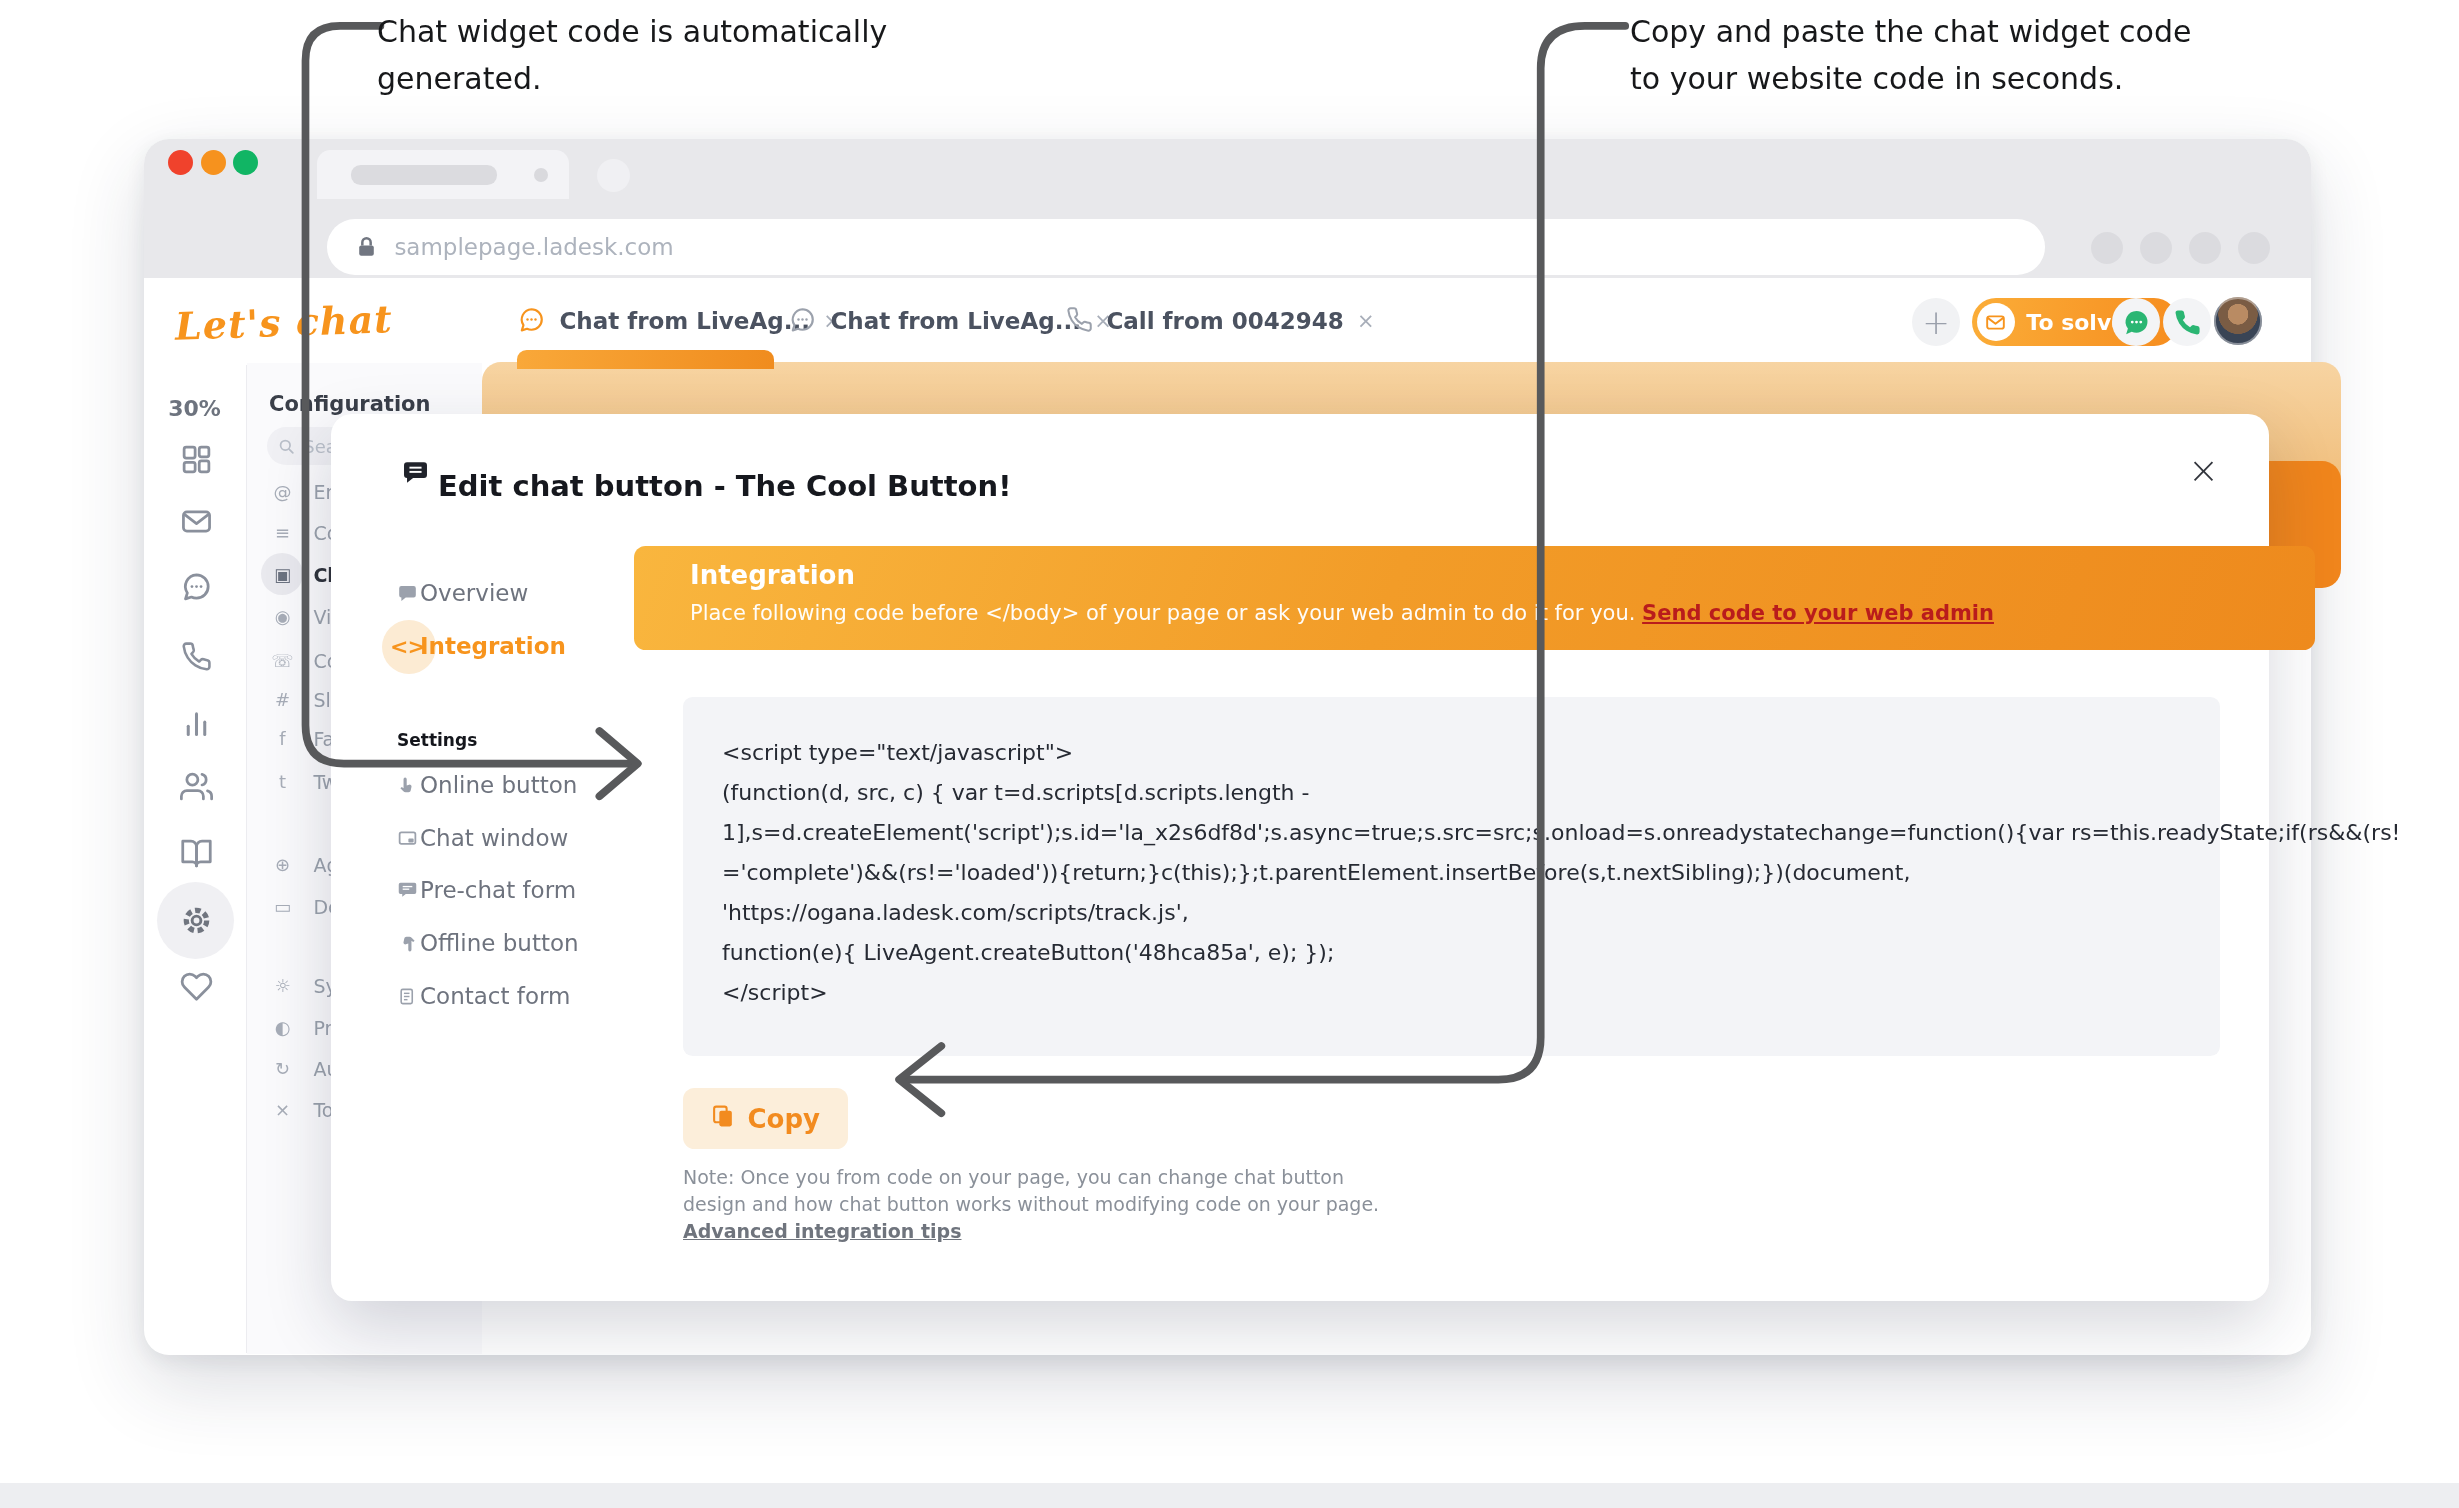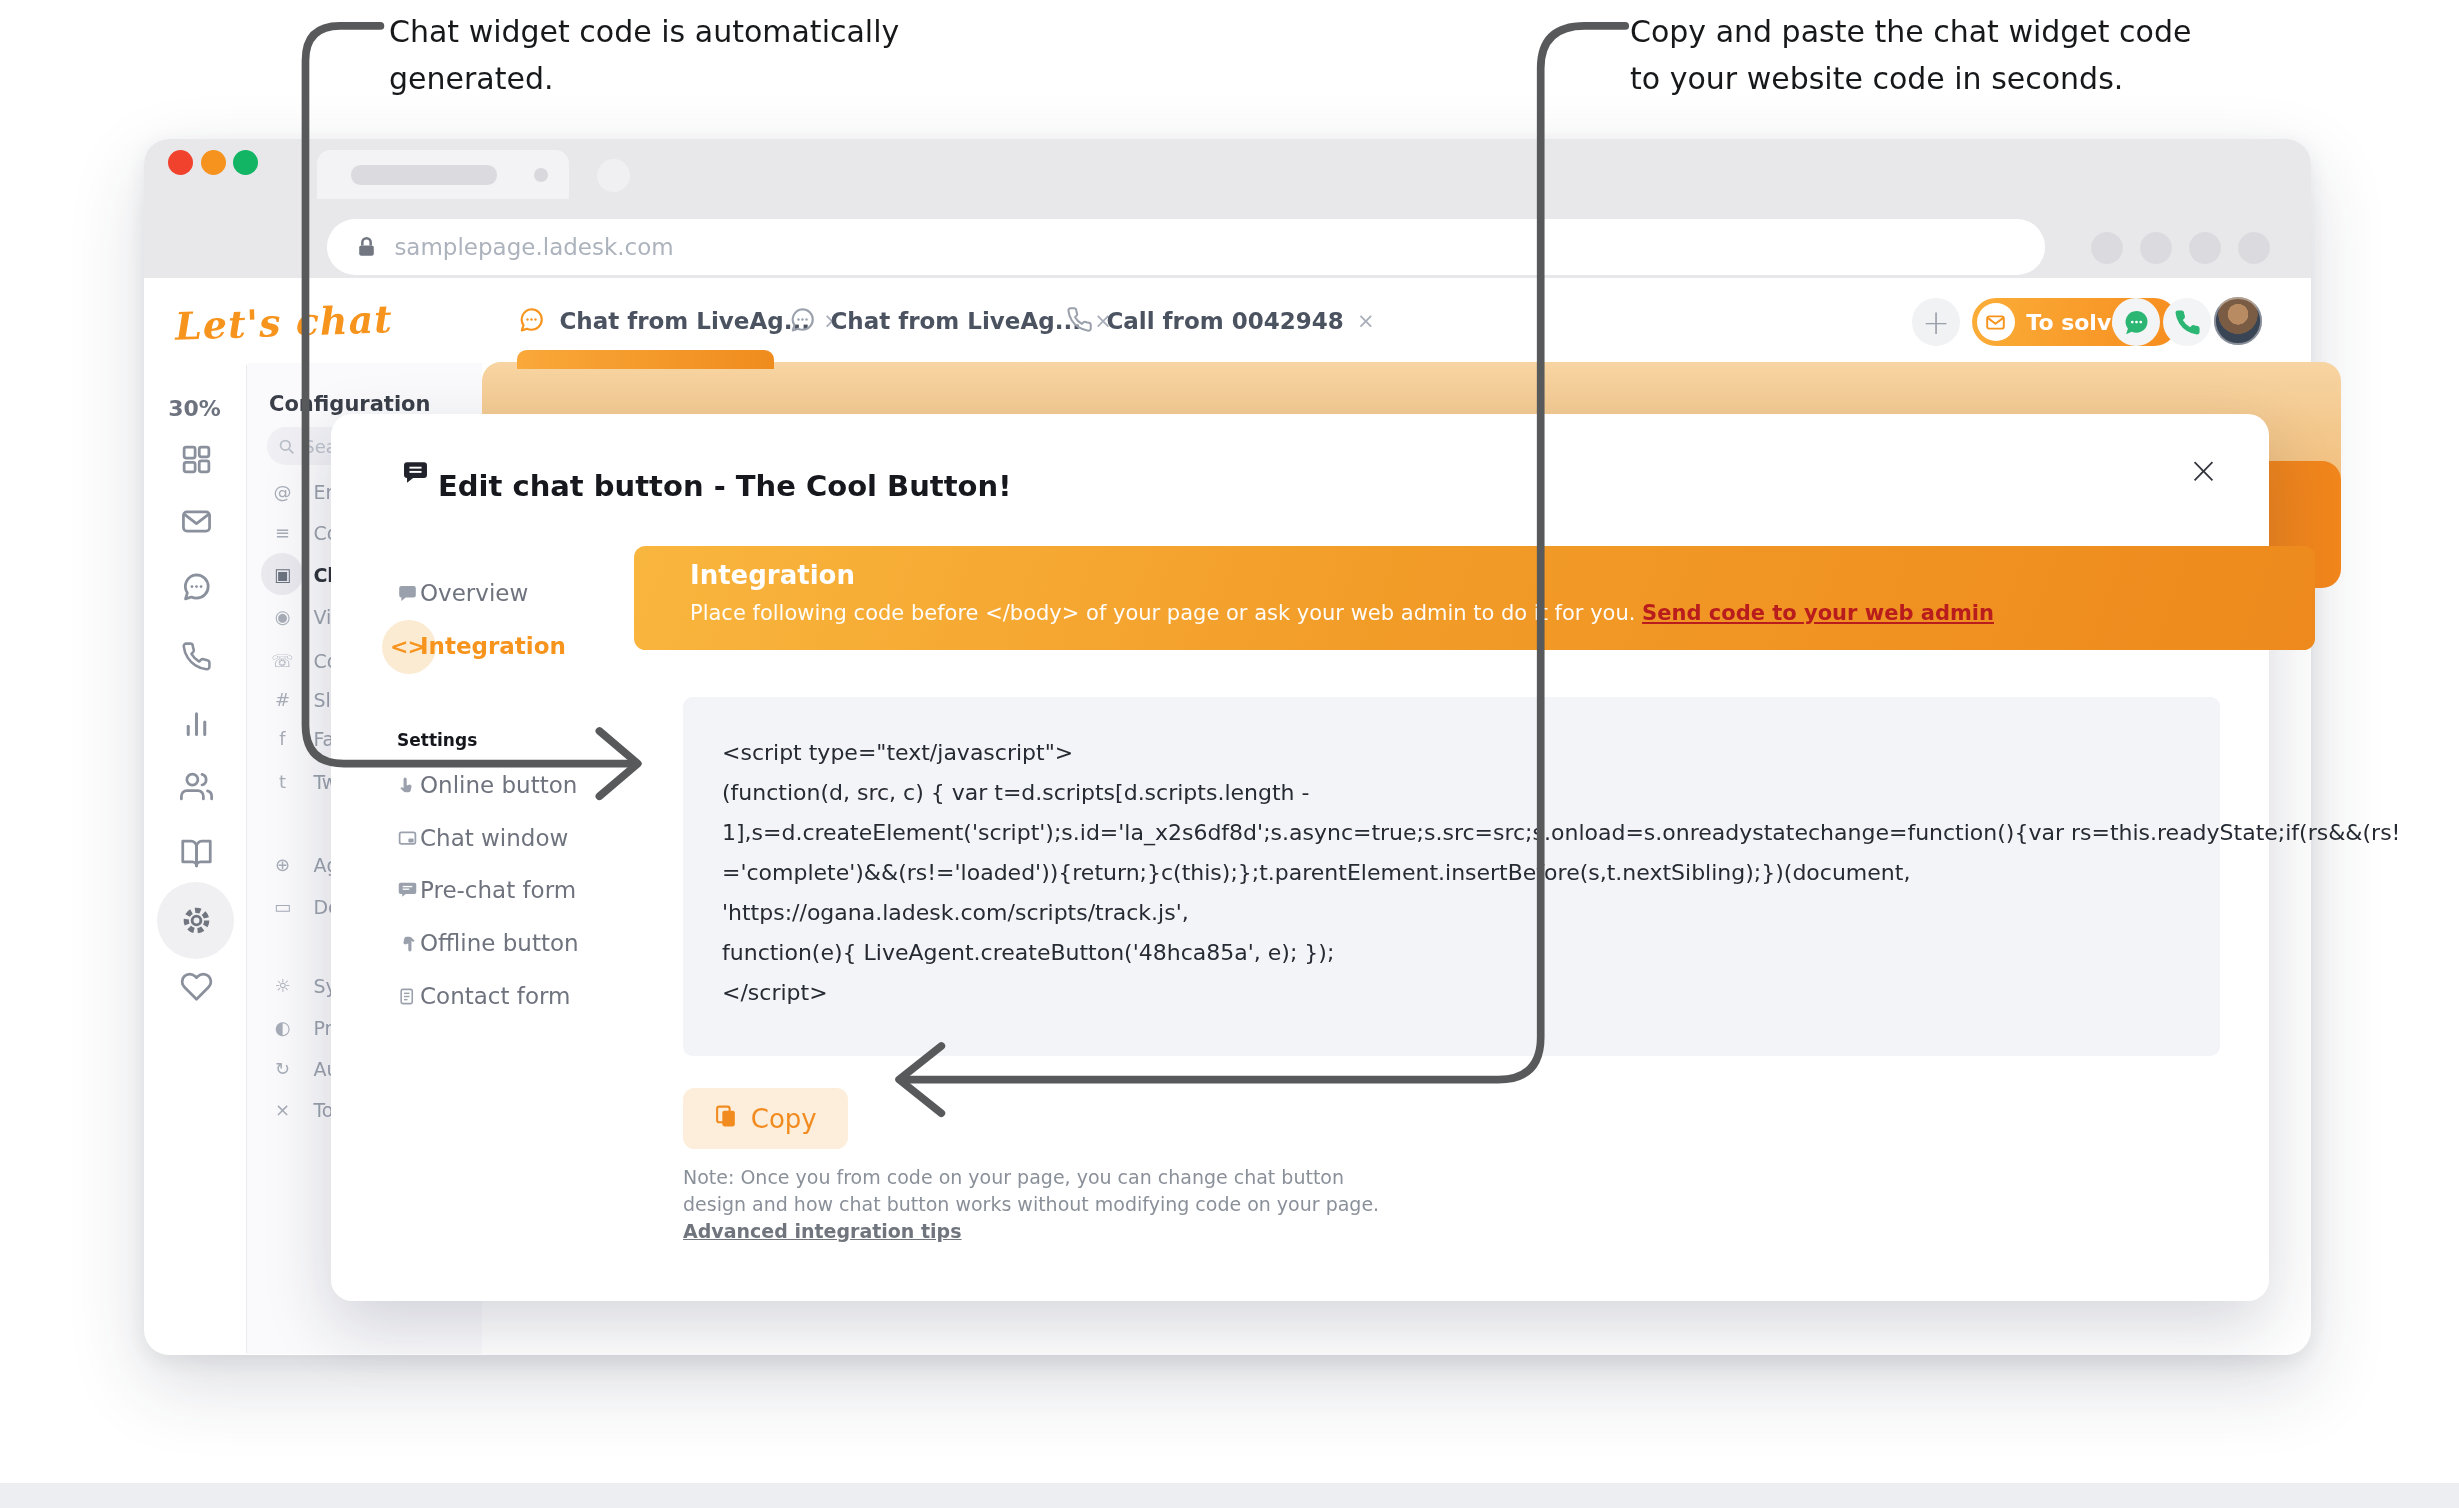--- a/index.html
+++ b/index.html
@@ -1,21 +1,21 @@
 <!DOCTYPE html>
 <html><head>
 <meta charset="utf-8">
 <style>
   html,body{margin:0;padding:0;background:#fff;}
   .stage{position:relative;width:2459px;height:1508px;background:#ffffff;overflow:hidden;
          font-family:"DejaVu Sans","Liberation Sans",sans-serif;}
 
   
   .ann{position:absolute;font-size:30px;line-height:47px;color:#17181a;font-weight:500;z-index:60;}
-  .ann-left{left:389px;top:7.7px;}
+  .ann-left{left:377px;top:7.7px;}
   .ann-right{left:1630px;top:7.7px;}
   .arrow-svg{position:absolute;left:0;top:0;z-index:55;pointer-events:none;}
 
   
   .browser{position:absolute;left:144px;top:139px;width:2167px;height:1216px;background:#fff;
            border-radius:25px;box-shadow:0 29px 77px rgba(40,45,70,.16),0 5.8px 19px rgba(40,45,70,.08);z-index:1;}
   .chrome{position:absolute;left:144px;top:139px;width:2167px;height:139px;background:#E8E8EB;
           border-radius:25px 25px 0 0;z-index:2;}
   .tl{position:absolute;width:25px;height:25px;border-radius:50%;z-index:3;}
   .tl.red{left:168px;top:150px;background:#F0422C;}
@@ -98,21 +98,21 @@
           background:linear-gradient(110deg,#F9B63E 0%,#F29C28 45%,#EE8A1D 100%);}
   .banner-h{position:absolute;left:690px;top:560px;font-size:26px;font-weight:800;color:#fff;z-index:12;}
   .banner-b{position:absolute;left:690px;top:601px;font-size:21px;color:rgba(255,255,255,.97);z-index:12;white-space:nowrap;}
   .banner-b .link{font-weight:700;text-decoration:underline;color:#b91c1c;}
 
   .codebox{position:absolute;left:683px;top:697px;width:1537px;height:359px;background:#F3F4F7;border-radius:9.6px;z-index:11;}
   .codelines{position:absolute;left:722px;top:733px;font-size:22px;line-height:40px;color:#262A33;z-index:12;white-space:nowrap;}
 
   .copy-btn{position:absolute;left:683px;top:1088px;width:165px;height:61px;border-radius:11.5px;background:#FCEEDA;
             display:flex;align-items:center;justify-content:center;gap:11.5px;z-index:11;}
-  .copy-btn .lb{font-size:26px;font-weight:400;color:#F28B1F;}
+  .copy-btn .lb{font-size:26px;font-weight:700;color:#F28B1F;}
 
   .note{position:absolute;left:683px;top:1164px;font-size:19px;line-height:27px;color:#8A9099;z-index:11;}
   .tips{position:absolute;left:683px;top:1220px;font-size:19px;font-weight:700;color:#6F747D;text-decoration:underline;z-index:11;}
 
   .bottom-strip{position:absolute;left:0;top:1483px;width:2459px;height:25px;background:#EDEEF1;z-index:0;}
 </style>
 </head>
 <body>
 
 <div class="stage">

